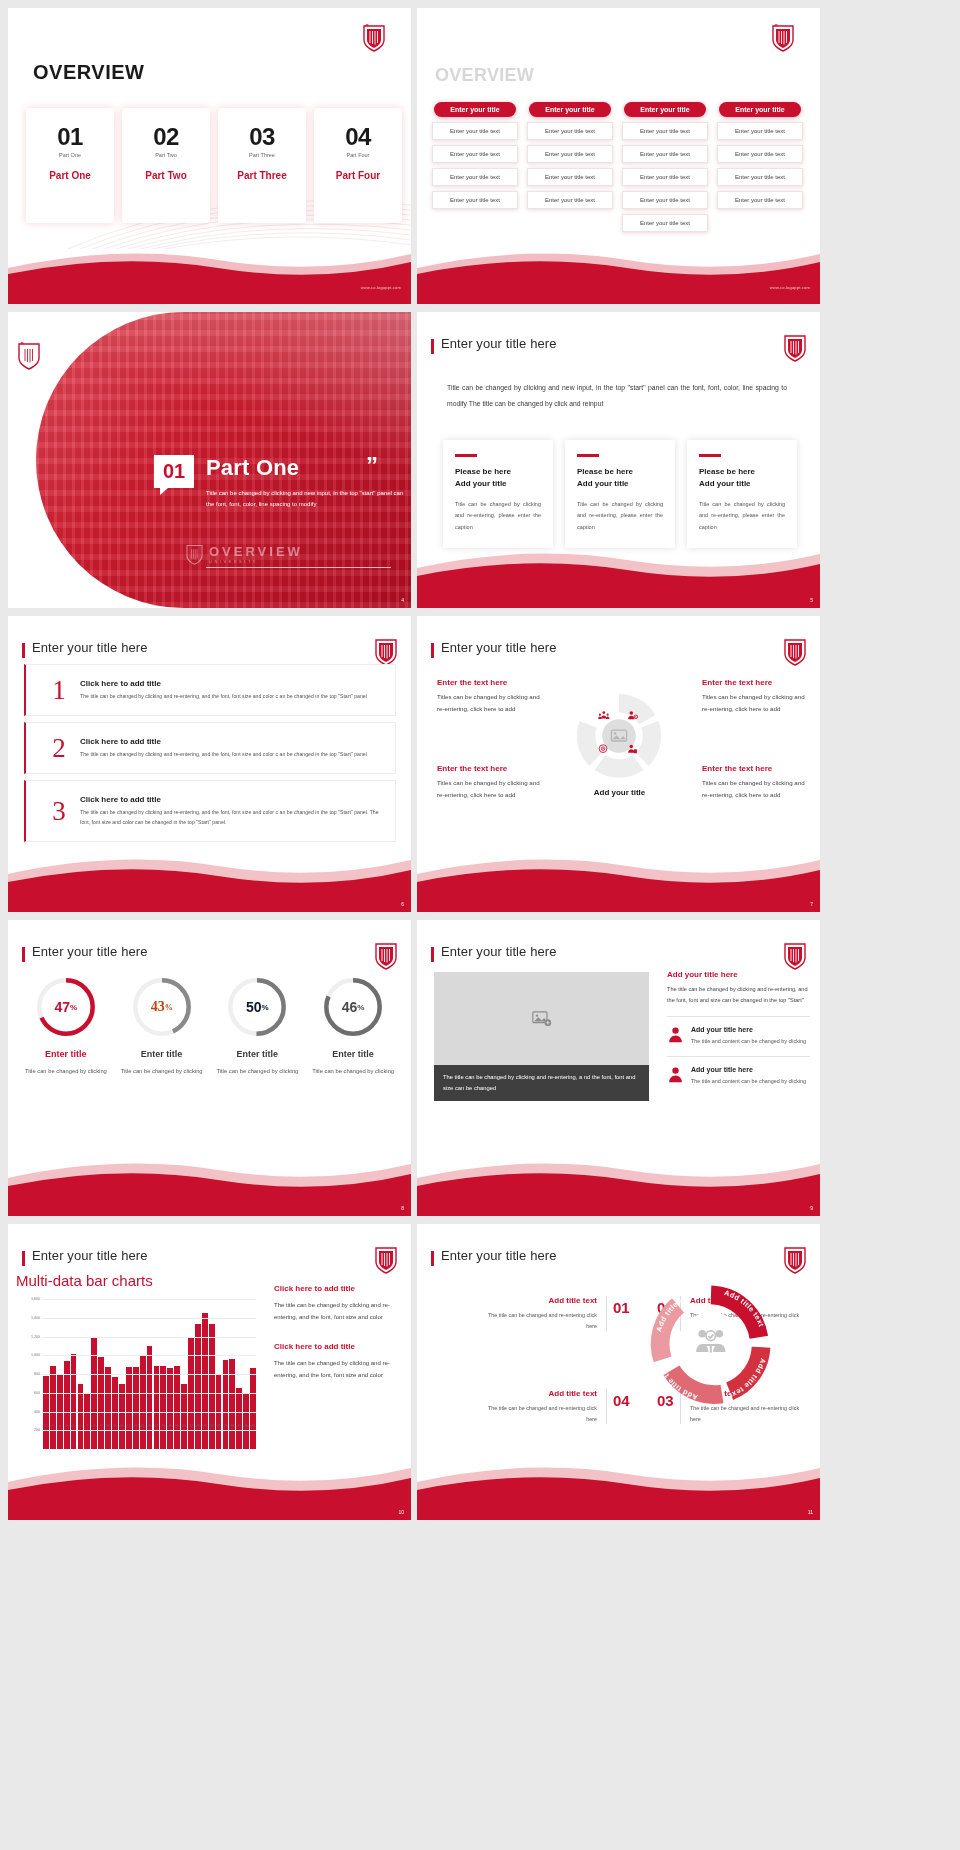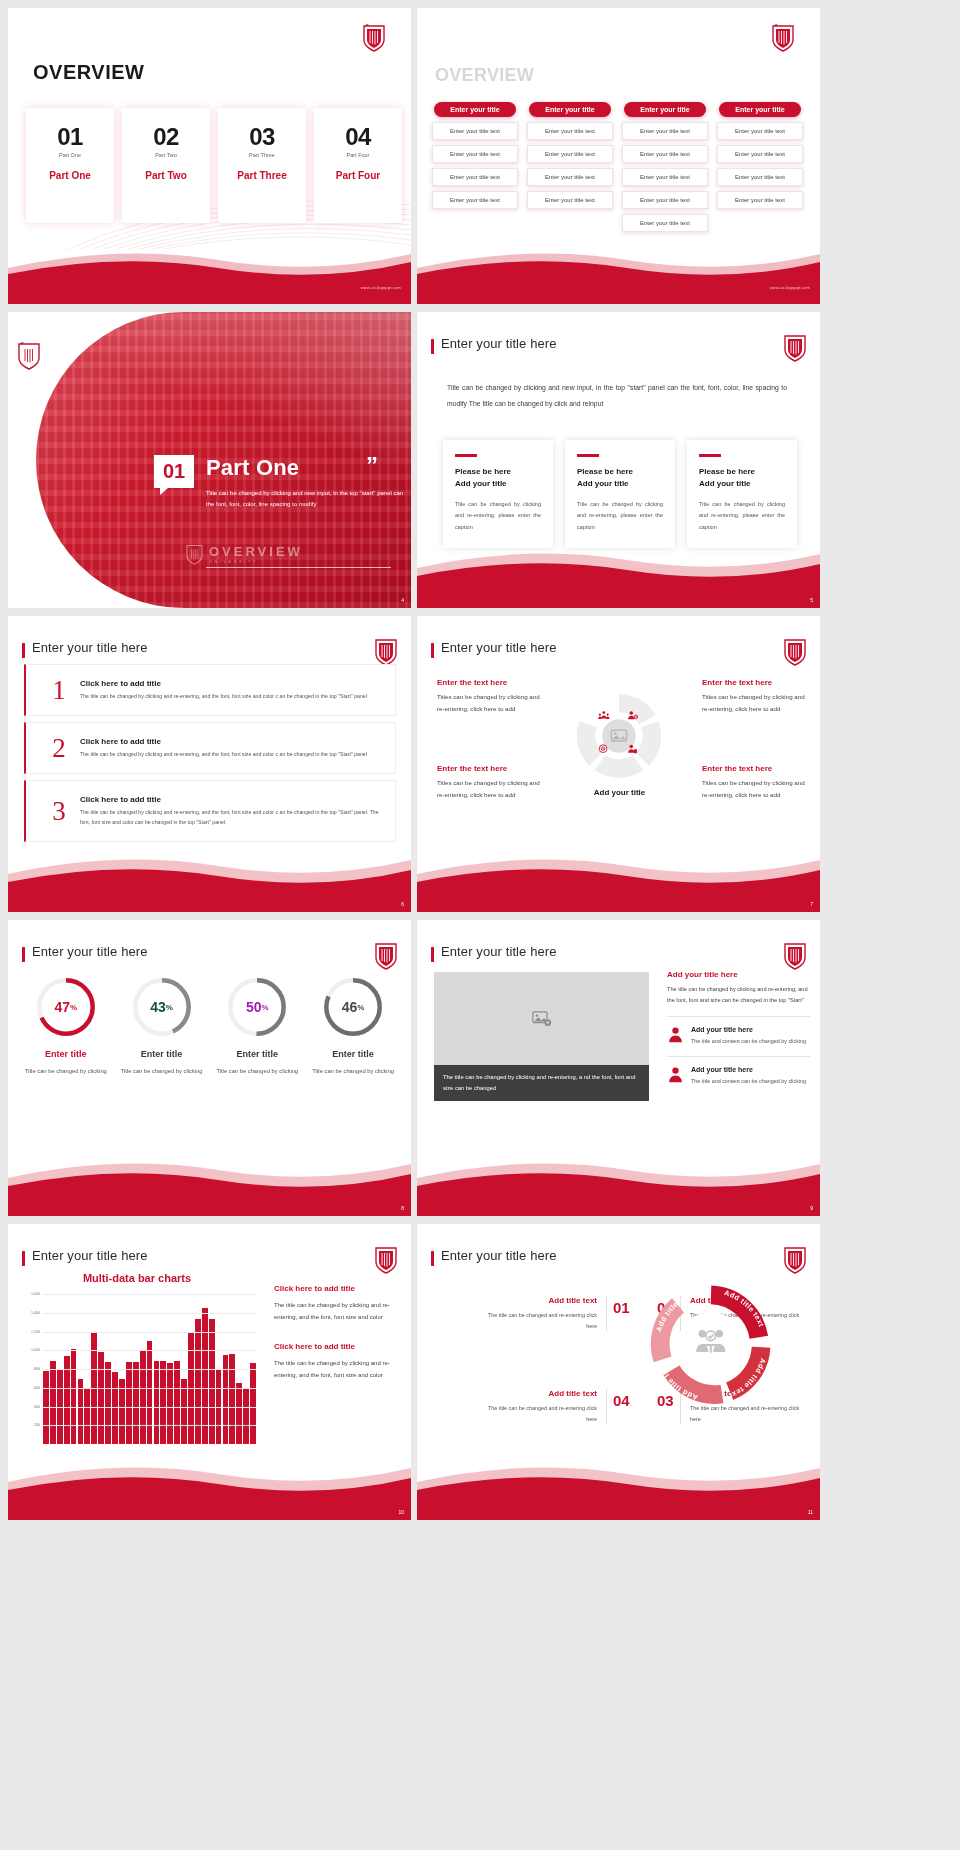--- a/index.html
+++ b/index.html
@@ -120,21 +120,21 @@
             font-size:5.8px; line-height:1.9; padding:7px 9px;}
   .s9-right { position:absolute; left:250px; top:50px; width:143px; }
   .s9-h { font-size:8px; font-weight:bold; color:#c8102e;}
   .s9-p { font-size:5.6px; color:#444; line-height:2; margin-top:5px;}
   .s9-li { display:flex; gap:7px; margin-top:10px; padding-top:9px; border-top:.5px solid #e4e4e4; }
   .s9-li-t { font-size:7px; font-weight:bold; color:#1a1a1a;}
   .s9-li-b { font-size:5.4px; color:#555; line-height:1.85; margin-top:3px;}
 
   
   .s10-chart { position:absolute; left:8px; top:48px; width:242px; height:205px;}
-  .s10-ct { text-align:center; font-size:11px; font-weight:bold; color:#c8102e; }
+  .s10-ct { text-align:left; font-size:15px; font-weight:normal; color:#c8102e; }
   .s10-plot { position:relative; margin-top:10px; height:150px; }
   .s10-yl { position:absolute; left:0; width:24px; text-align:right; font-size:3.6px; color:#777;
             transform:translateY(-50%); }
   .s10-grid { position:absolute; left:26px; right:2px; height:.5px; background:#ececec; }
   .s10-bars { position:absolute; left:27px; right:2px; bottom:0; top:0; display:flex;
               align-items:flex-end; gap:1.1px;}
   .s10-bar { flex:1; background:#c8102e; }
   .s10-xl { position:absolute; left:27px; right:2px; top:152px; display:flex; gap:1.1px;}
   .s10-xl span { flex:1; text-align:center; font-size:3.2px; color:#666; }
   .s10-right { position:absolute; left:266px; top:60px; width:128px; }
@@ -488,35 +488,35 @@
         </div>
         <div class="s8-t" style="color:#c8102e;">Enter title</div>
         <div class="s8-b">Title can be changed by clicking</div>
       </div>
       <div class="s8-item">
         <div class="s8-ring">
           <svg viewBox="0 0 36 36">
             <circle cx="18" cy="18" r="15.5" fill="none" stroke="#efefef" stroke-width="2.6"></circle>
             <circle cx="18" cy="18" r="15.5" fill="none" stroke="#8a8a8a" stroke-width="2.6" stroke-dasharray="41.9 121.7" stroke-linecap="butt" transform="rotate(-90 18 18)"></circle>
           </svg>
-          <div class="s8-val" style="color:#14532d;">
+          <div class="s8-val" style="color:#c2410c;font-family:Liberation Serif, serif;">
               <span>43</span>
               <i>%</i>
             </div>
         </div>
         <div class="s8-t" style="color:#3a3a3a;">Enter title</div>
         <div class="s8-b">Title can be changed by clicking</div>
       </div>
       <div class="s8-item">
         <div class="s8-ring">
           <svg viewBox="0 0 36 36">
             <circle cx="18" cy="18" r="15.5" fill="none" stroke="#efefef" stroke-width="2.6"></circle>
             <circle cx="18" cy="18" r="15.5" fill="none" stroke="#7a7a7a" stroke-width="2.6" stroke-dasharray="48.7 114.9" stroke-linecap="butt" transform="rotate(-90 18 18)"></circle>
           </svg>
-          <div class="s8-val" style="color:#a21caf;">
+          <div class="s8-val" style="color:#0f172a;">
               <span>50</span>
               <i>%</i>
             </div>
         </div>
         <div class="s8-t" style="color:#3a3a3a;">Enter title</div>
         <div class="s8-b">Title can be changed by clicking</div>
       </div>
       <div class="s8-item">
         <div class="s8-ring">
           <svg viewBox="0 0 36 36">

